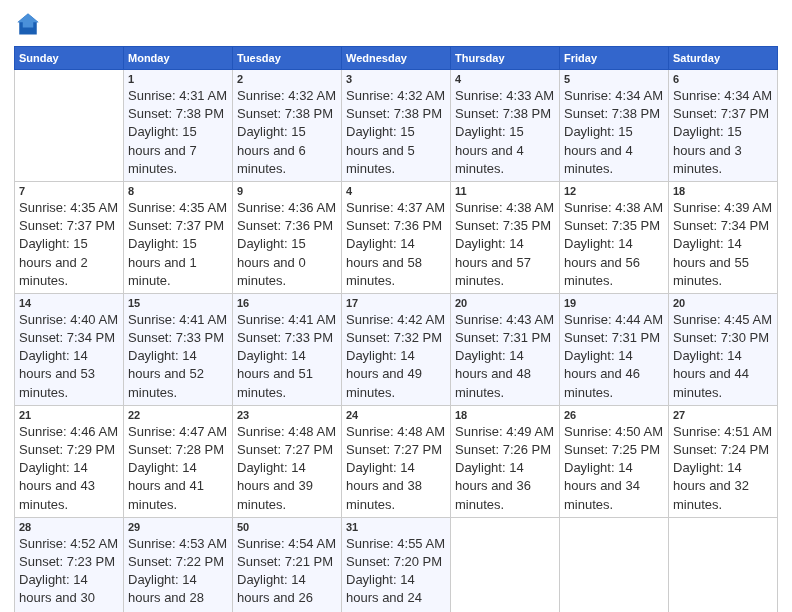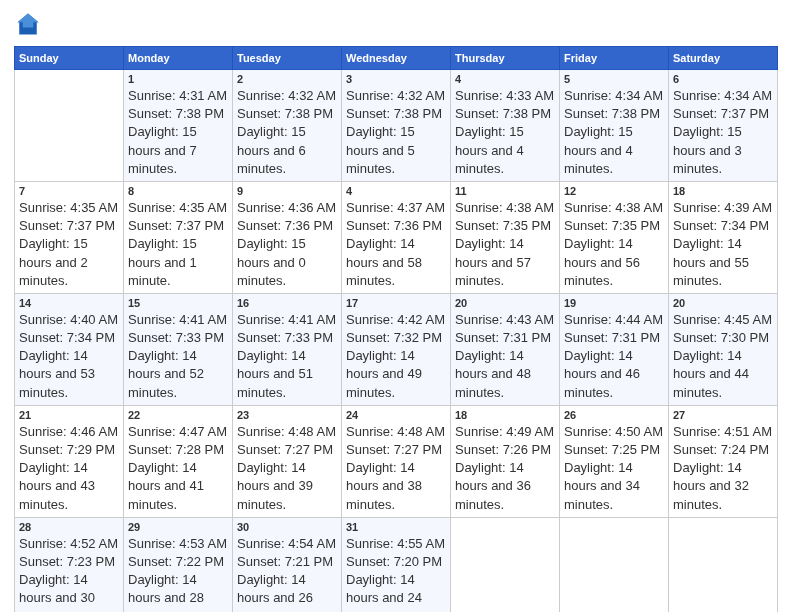--- a/index.html
+++ b/index.html
@@ -250,21 +250,21 @@
         <tr>
           <td>
             <span class="day-number">28</span>
             <div class="cell-content">Sunrise: 4:52 AM<br>Sunset: 7:23 PM<br>Daylight: 14 hours and 30 minutes.</div>
           </td>
           <td>
             <span class="day-number">29</span>
             <div class="cell-content">Sunrise: 4:53 AM<br>Sunset: 7:22 PM<br>Daylight: 14 hours and 28 minutes.</div>
           </td>
           <td>
-            <span class="day-number">30</span>
+            <span class="day-number">50</span>
             <div class="cell-content">Sunrise: 4:54 AM<br>Sunset: 7:21 PM<br>Daylight: 14 hours and 26 minutes.</div>
           </td>
           <td>
             <span class="day-number">31</span>
             <div class="cell-content">Sunrise: 4:55 AM<br>Sunset: 7:20 PM<br>Daylight: 14 hours and 24 minutes.</div>
           </td>
           <td class="empty-cell"></td>
           <td class="empty-cell"></td>
           <td class="empty-cell"></td>
         </tr>

